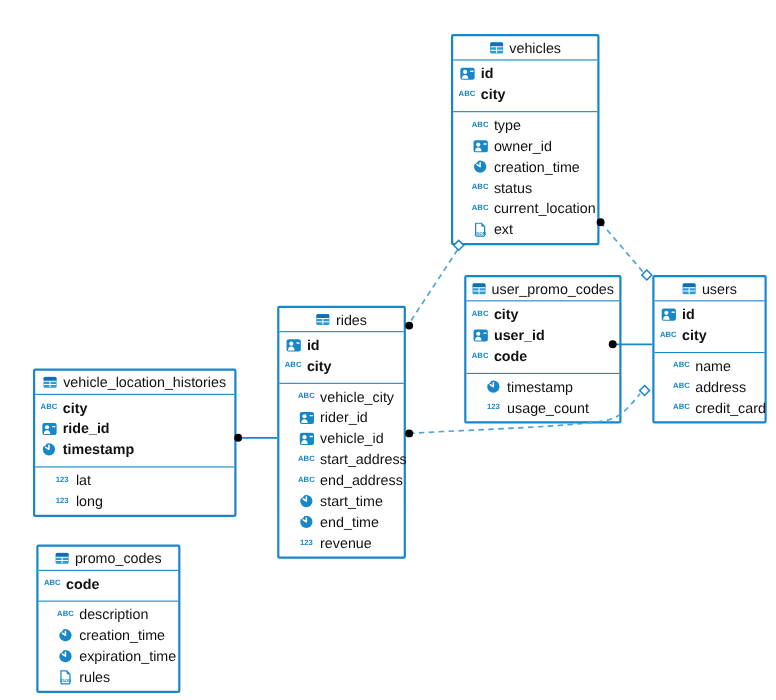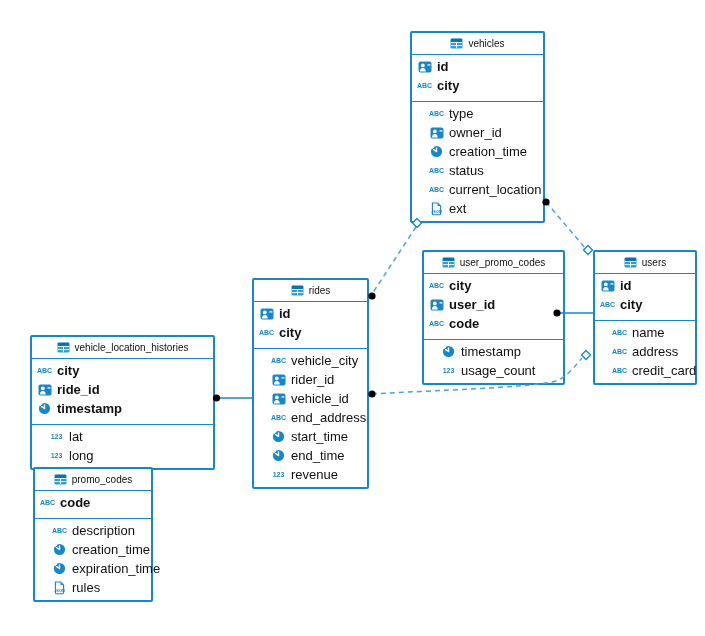--- a/index.html
+++ b/index.html
@@ -7,21 +7,21 @@
   .canvas{
     position:relative;width:705px;height:636px;background:#fff;
     font-family:"Liberation Sans",sans-serif;color:#111;overflow:hidden;
   }
   .erd-table{
     position:absolute;background:#fff;border:2px solid var(--blue);
     border-radius:2px;z-index:1;box-sizing:border-box;
   }
   .tbl-header{
     height:21px;display:flex;align-items:center;justify-content:center;gap:5px;
-    border-bottom:1.5px solid var(--blue);padding:0 4px;font-size:10px;white-space:nowrap;
+    border-bottom:1.5px solid var(--blue);padding:0 4px;font-size:13px;white-space:nowrap;
   }
   .tbl-icon{display:inline-flex;flex:none;}
   .tbl-pk{border-bottom:1.5px solid var(--blue);padding:2px 0 6px;}
   .tbl-body{padding:2px 12px 3px;}
   .field-row{display:flex;align-items:center;gap:5px;height:19px;padding:0 5px;font-size:13px;white-space:nowrap;}
   .tbl-pk .f-name{font-weight:700;}
   .f-icon{width:15px;height:14px;display:inline-flex;align-items:center;justify-content:center;flex:none;}
   .f-icon.txt{color:var(--blue);font-size:7px;font-weight:800;letter-spacing:0;line-height:1;}
   .f-name{line-height:1;}
   .rel-layer{position:absolute;left:0;top:0;z-index:2;pointer-events:none;}
@@ -272,20 +272,24 @@
               <rect x="0.5" y="0.5" width="13" height="11" rx="2" fill="#1787c9"></rect>
               <circle cx="4.8" cy="4.4" r="1.9" fill="#fff"></circle>
               <path d="M1.9 10.6 Q1.9 7.1 4.8 7.1 Q7.7 7.1 7.7 10.6 Z" fill="#fff"></path>
               <rect x="9.4" y="3.2" width="3.1" height="1.3" rx="0.6" fill="#fff"></rect>
             </svg>
           </span>
           <span class="f-name">vehicle_id</span>
         </div>
         <div class="field-row">
           <span class="f-icon txt">ABC</span>
+          <span class="f-name">start_address</span>
+        </div>
+        <div class="field-row">
+          <span class="f-icon txt">ABC</span>
           <span class="f-name">end_address</span>
         </div>
         <div class="field-row">
           <span class="f-icon">
             <svg width="13" height="13" viewBox="0 0 14 14">
               <circle cx="7" cy="7" r="6" fill="#1787c9"></circle>
               <path d="M7 7 L7 3.1 M7 7 L3.9 5" stroke="#fff" stroke-width="1.5" stroke-linecap="round" fill="none"></path>
               <path d="M2.3 3.6 L4 1.9" stroke="#fff" stroke-width="1.3" stroke-linecap="round"></path>
             </svg>
           </span>
@@ -351,21 +355,21 @@
           <span class="f-icon txt">123</span>
           <span class="f-name">lat</span>
         </div>
         <div class="field-row">
           <span class="f-icon txt">123</span>
           <span class="f-name">long</span>
         </div>
       </div>
   </div>
 
-  <div class="erd-table" style="left:33px;top:467px;width:120px">
+  <div class="erd-table" style="left:33px;top:495px;width:131px">
     <div class="tbl-header">
       <span class="tbl-icon">
           <svg width="13" height="11" viewBox="0 0 14 12">
             <rect x="0.5" y="0.5" width="13" height="11" rx="1.5" fill="#2e9bd8"></rect>
             <rect x="0.8" y="0.8" width="12.4" height="4" rx="1.2" fill="#0f6fb2"></rect>
             <path d="M1 4.9 H13 M1 8.3 H13 M7 4.9 V11" stroke="#fff" stroke-width="1"></path>
           </svg>
         </span>
       <span class="tbl-title">promo_codes</span>
     </div>

